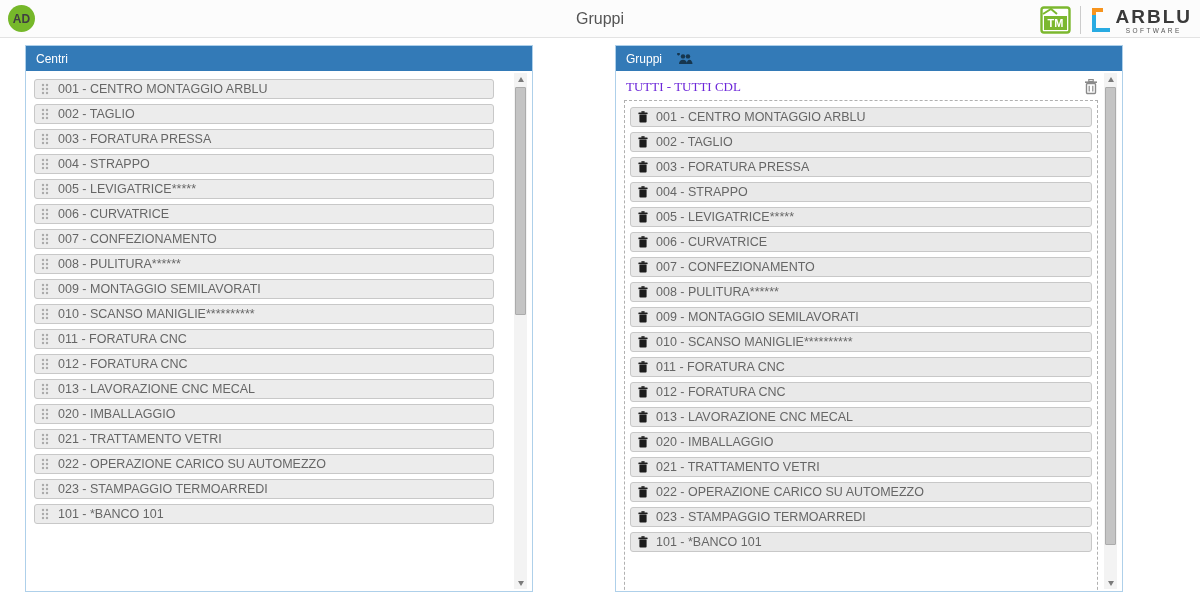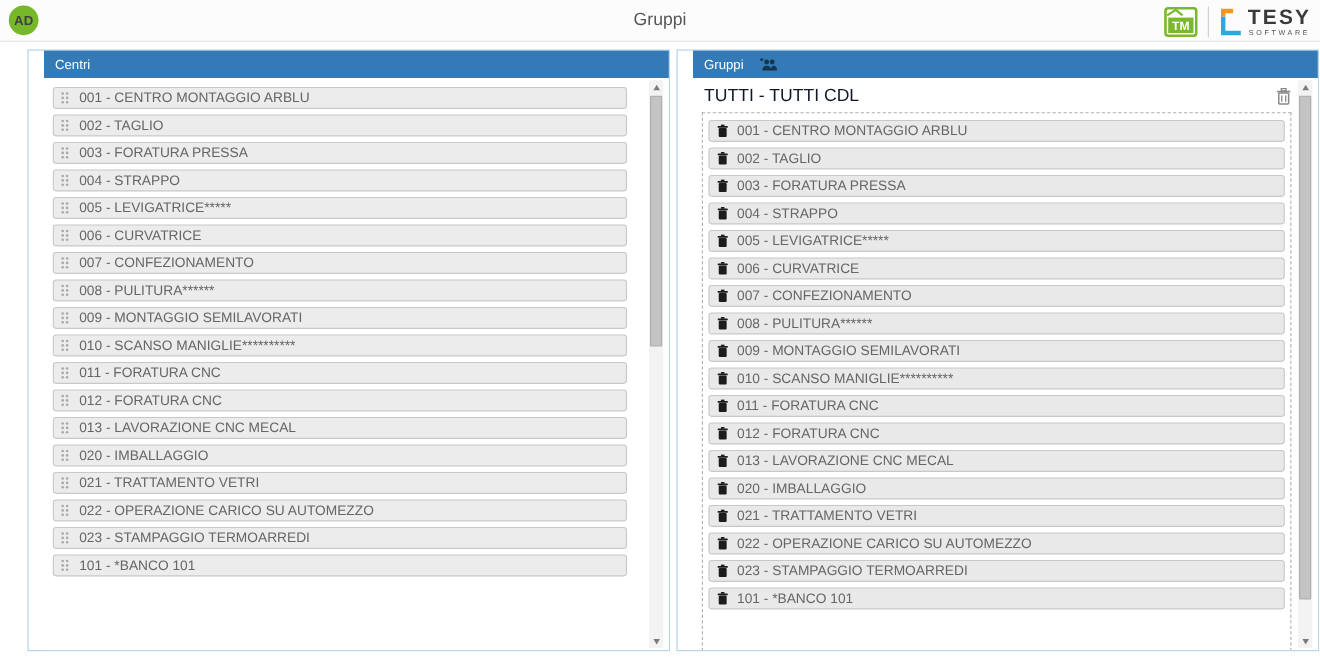--- a/index.html
+++ b/index.html
@@ -17,40 +17,40 @@
                 line-height:38px; text-align:center; font-size:16px; color:#555; }
   .logos { position:absolute; right:8px; top:4px; height:30px; display:flex;
            align-items:flex-end; gap:9px; }
   .logo-divider { width:1px; height:28px; background:#ccc; }
   .tesy-logo { display:flex; align-items:flex-start; gap:3px; }
   .tesy-text-block { display:flex; flex-direction:column; align-items:center; }
   .tesy-main { font-size:19px; font-weight:bold; color:#3a3a3a; letter-spacing:2px; line-height:19px; }
   .tesy-sub  { font-size:6.5px; letter-spacing:2.4px; color:#555; margin-top:1px; }
 
   
-  .panel { position:absolute; top:45px; width:584px; height:547px;
-           background:#fff; border:1px solid #aed0ea;padding-left:14px; }
+  .panel { position:absolute; top:45px; width:508px; height:547px;
+           background:#fff; border:1px solid #aed0ea; }
   .panel-left  { left:25px; }
   .panel-right { left:615px; }
   .panel-header { height:25px; background:#337ab7; color:#fff; font-size:12px;
                   display:flex; align-items:center; gap:14px; padding:0 10px; }
   .panel-body { position:relative; height:520px; overflow:hidden; background:#fff; }
 
   
   .list { position:absolute; top:8px; left:8px; right:38px; }
   .item { height:20px; margin-bottom:5px; background:#ececec;
           border:1px solid #c8c8c8; border-radius:3px; display:flex;
           align-items:center; font-size:12.5px; color:#666; }
   .drag-handle { display:flex; margin:0 9px 0 6px; }
   .trash-mini  { display:flex; margin:0 8px 0 7px; }
 
   
   .group-header-row { display:flex; justify-content:space-between; align-items:center;
                       margin:8px 24px 5px 10px; }
-  .group-label { font-size:16px; color:#0f172a; }
+  .group-label { font-size:13px; color:#6d28d9;font-family:Liberation Serif, serif; }
   .trash-outline { display:flex; cursor:pointer; }
   .group-box { margin:0 24px 0 8px; border:1px dashed #b0b0b0; padding:6px 5px;
                height:530px; }
   .group-box .item { background:#e9e9e9; }
 
   
   .scrollbar { position:absolute; right:5px; top:2px; width:13px; height:516px;
                background:#f3f3f3; }
   .sb-arrow { position:absolute; left:0; width:13px; height:12px; display:flex;
               align-items:center; justify-content:center; }
@@ -81,21 +81,21 @@
       </svg>
     </span>
     <div class="logo-divider"></div>
 
     <div class="tesy-logo">
       <svg width="23" height="27" viewBox="0 0 23 27">
         <path d="M4 8 V23 H20" stroke="#29abe2" stroke-width="4" fill="none"></path>
         <path d="M4 8 V3 H13" stroke="#f7941d" stroke-width="4" fill="none"></path>
       </svg>
       <div class="tesy-text-block">
-        <span class="tesy-main">TESY</span>
+        <span class="tesy-main">ARBLU</span>
         <span class="tesy-sub">SOFTWARE</span>
       </div>
     </div>
   </div>
 </div>
 
 <div class="panel panel-left">
   <div class="panel-header">
     <span>Centri</span>
   </div>

